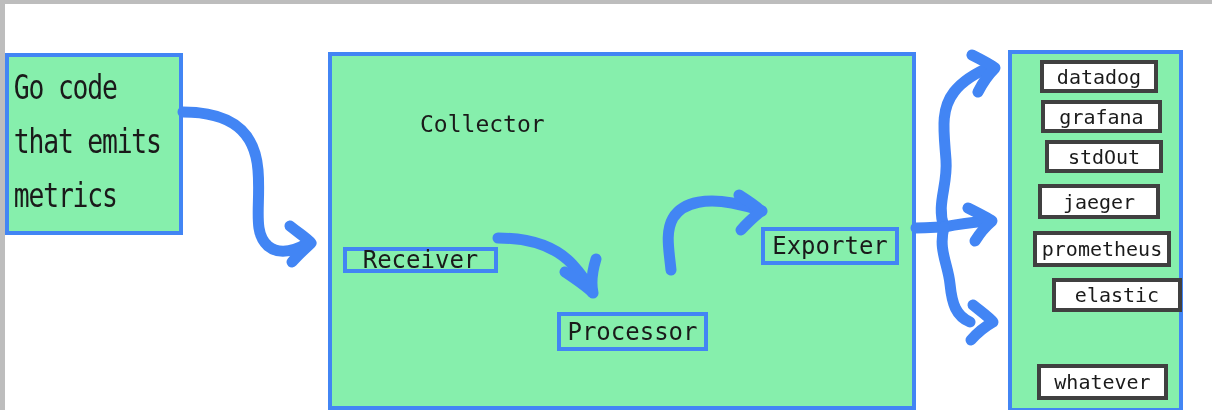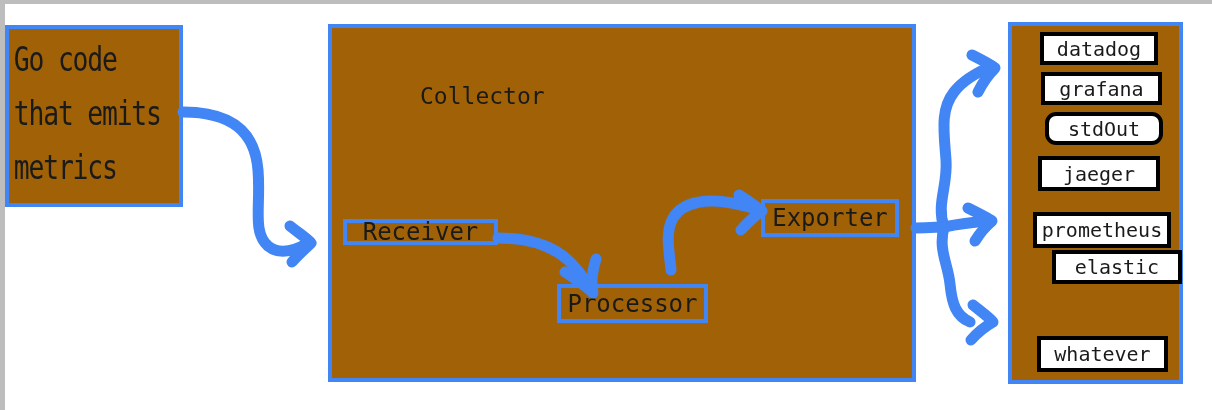--- a/index.html
+++ b/index.html
@@ -31,25 +31,26 @@
   .inner-white {
     position: absolute;
     left: 5px; top: 4px;
     width: 1207px; height: 406px;
     background: #ffffff;
   }
 
   .box {
     position: absolute;
     box-sizing: border-box;
-    background: #a16207;
+    background: #86efac;
     border: 4px solid #4285f4;
     display: flex;
     align-items: center;
     justify-content: center;
+    margin-top: 28px;
   }
 
   
   #source-box {
     left: 5px;
     top: 25px;
     width: 178px;
     height: 182px;
     border-width: 4px;
     align-items: flex-start;
@@ -115,21 +116,21 @@
     left: 1008px;
     top: 22px;
     width: 175px;
     height: 362px;
     display: block;
   }
   .backend-item {
     position: absolute;
     box-sizing: border-box;
     background: #ffffff;
-    border: 4px solid #000000;
+    border: 4px solid #404040;
     display: flex;
     align-items: center;
     justify-content: center;
     font-size: 20px;
     color: #1a1a1a;
     white-space: pre;
   }
 
   #arrows {
     position: absolute;
@@ -165,23 +166,23 @@
     <span class="pipeline-label">Processor</span>
   </div>
 
   <div class="box" id="exporter-box">
     <span class="pipeline-label">Exporter</span>
   </div>
 
   <div class="box" id="backends-box">
     <div class="backend-item" style="left:28px;  top:6px;   width:118px; height:33px;"><span>datadog</span></div>
     <div class="backend-item" style="left:29px;  top:46px;  width:121px; height:33px;"><span>grafana</span></div>
-    <div class="backend-item" style="left:33px;  top:86px;  width:118px; height:33px;border-radius:11px;"><span>stdOut</span></div>
+    <div class="backend-item" style="left:33px;  top:86px;  width:118px; height:33px;"><span>stdOut</span></div>
     <div class="backend-item" style="left:26px;  top:130px; width:122px; height:35px;"><span>jaeger</span></div>
-    <div class="backend-item" style="left:21px;  top:186px; width:138px; height:36px;"><span>prometheus</span></div>
+    <div class="backend-item" style="left:21px;  top:177px; width:138px; height:36px;"><span>prometheus</span></div>
     <div class="backend-item" style="left:40px;  top:224px; width:130px; height:34px;"><span>elastic</span></div>
     <div class="backend-item" style="left:25px;  top:310px; width:131px; height:36px;"><span>whatever</span></div>
   </div>
 
   <svg id="arrows" viewBox="0 0 1212 410">
     <g fill="none" stroke="#4285f4" stroke-width="11" stroke-linecap="round" stroke-linejoin="round">
 
       <g>
         <path d="M183,112 C232,112 255,132 258,170 C261,205 252,232 268,246 C280,256 296,250 308,243"></path>
         <path d="M290,226 C300,234 308,239 311,243 C306,248 299,254 292,262"></path>

